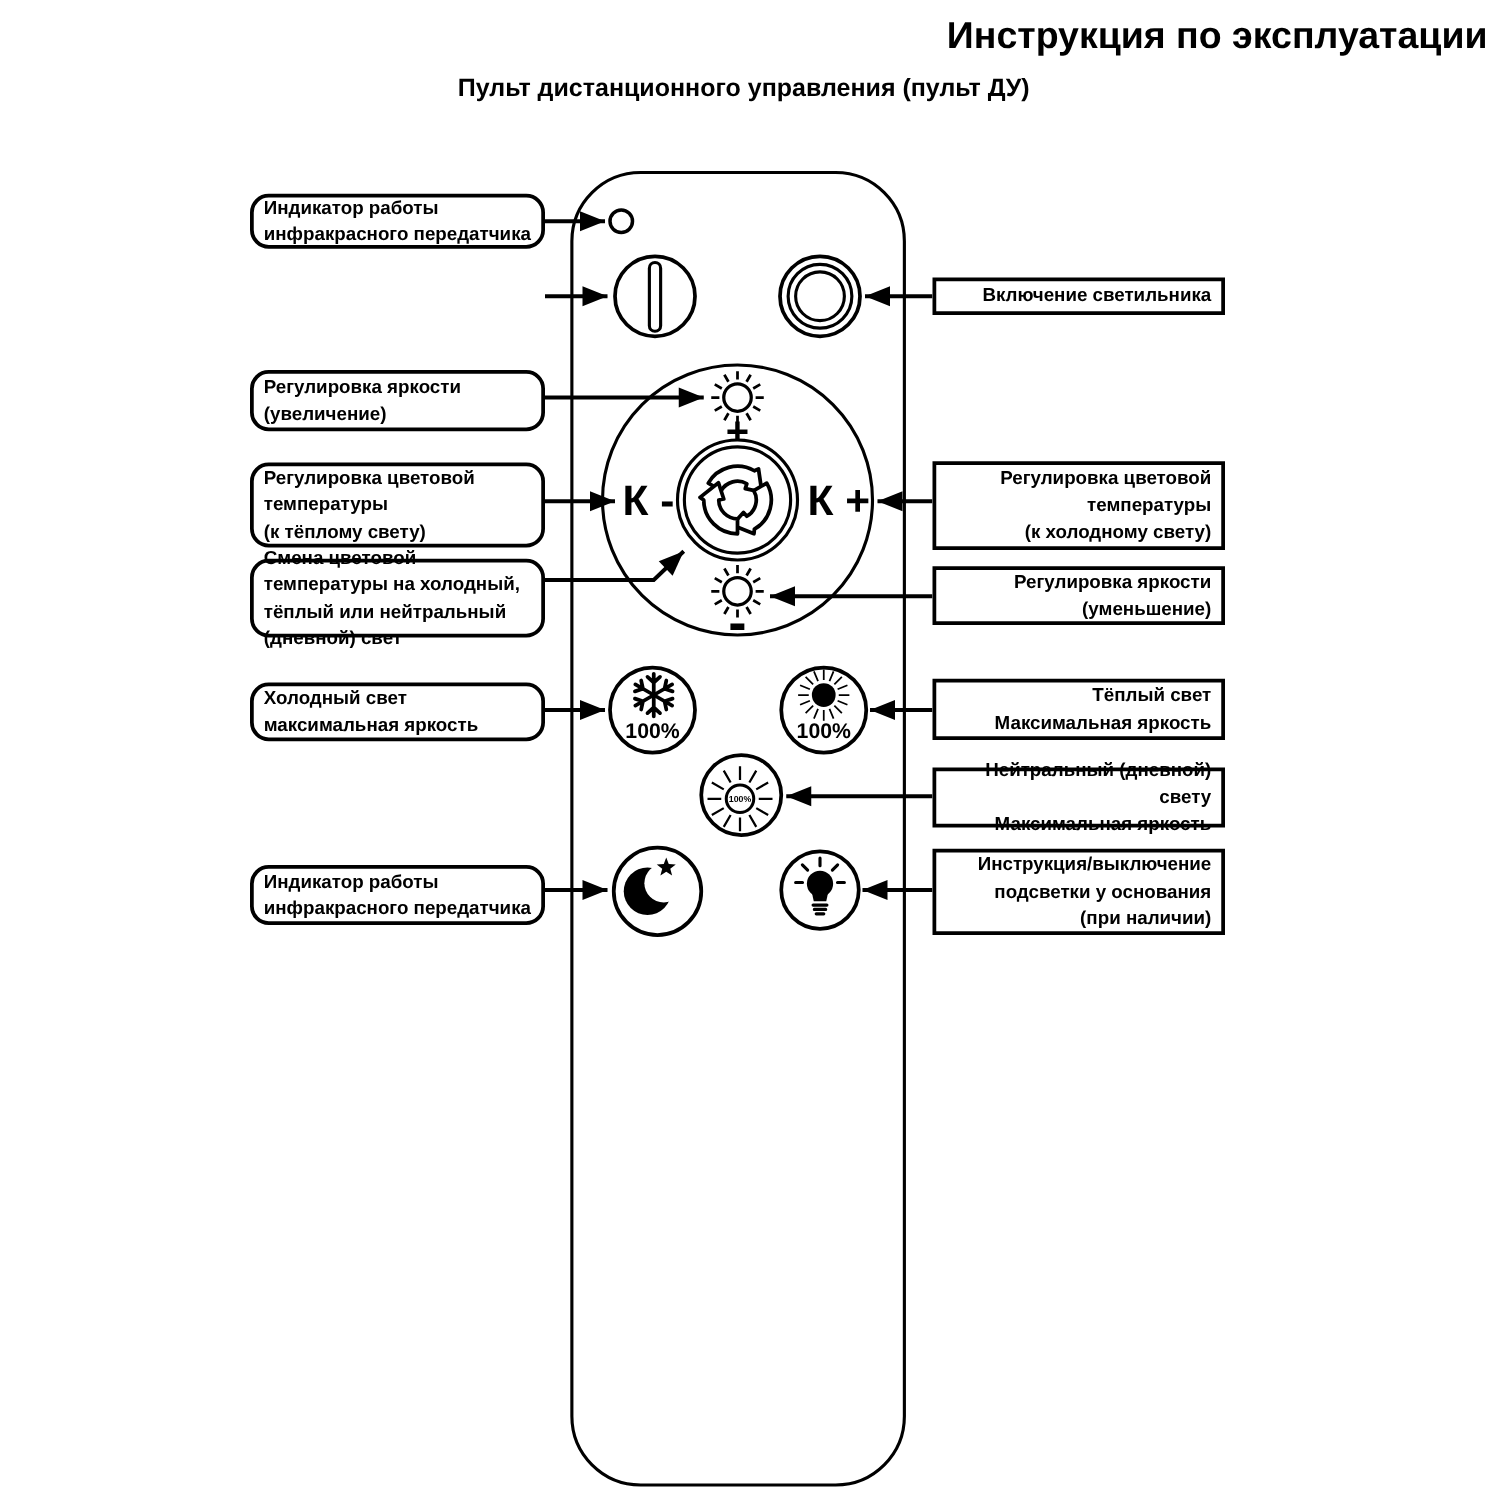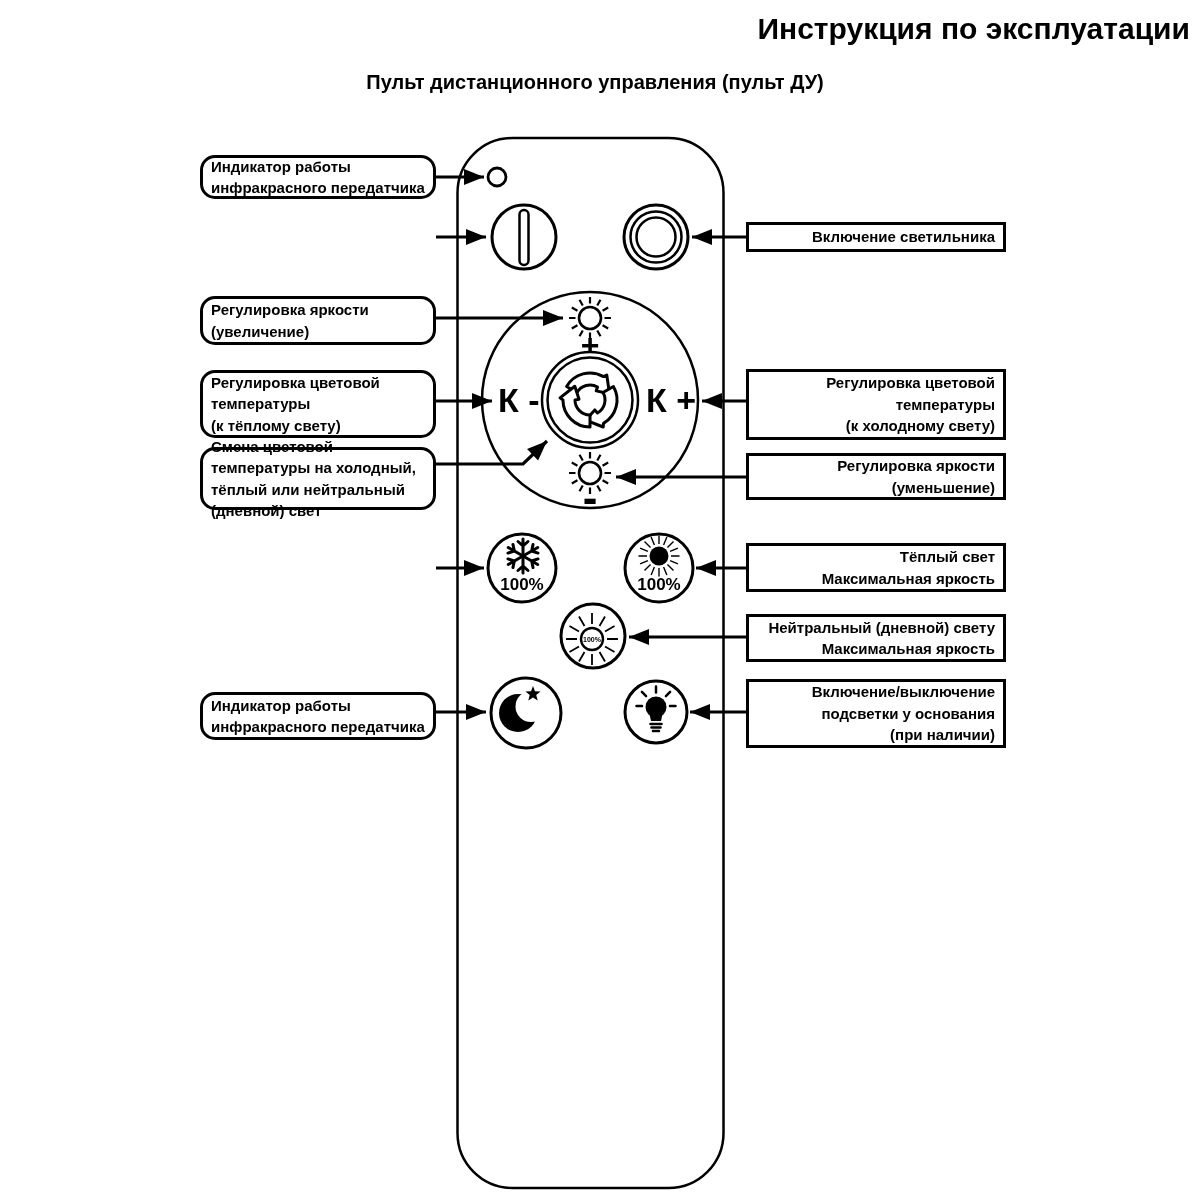--- a/index.html
+++ b/index.html
@@ -5,31 +5,31 @@
   html,body { margin:0; padding:0; background:#fff; }
   .stage {
     position:relative; width:1200px; height:1200px; background:#fff;
     font-family:"Liberation Sans", sans-serif; color:#000; overflow:hidden;
   }
   .title {
     position:absolute; top:12px; left:0; width:1190px; text-align:right;
     font-size:30px; font-weight:bold;
   }
   .subtitle {
-    position:absolute; top:71px; left:0; width:1190px; text-align:center;
+    position:absolute; top:60px; left:0; width:1190px; text-align:center;
     font-size:20px; font-weight:bold;
   }
   svg.diagram { position:absolute; left:0; top:0; }
   .lbl {
     position:absolute; box-sizing:border-box; border:3px solid #000; background:#fff;
     font-size:15px; font-weight:bold; line-height:21.5px;
     display:flex; align-items:center; white-space:pre-line;
   }
   .lbl.left  { left:200px; width:236px; padding:1px 4px 1px 8px; text-align:left;border-radius:15px; }
-  .lbl.right { left:746px; width:260px; padding:1px 8px 1px 4px; justify-content:flex-end; text-align:right; }
+  .lbl.right { left:746px; width:234px; padding:1px 8px 1px 4px; justify-content:flex-end; text-align:right; }
 </style>
 </head>
 <body>
 
 <div class="stage">
 
   <div class="title">Инструкция по эксплуатации</div>
   <div class="subtitle">Пульт дистанционного управления (пульт ДУ)</div>
 
   <svg class="diagram" width="1200" height="1200" viewBox="0 0 1200 1200" style="font-family:&quot;Liberation Sans&quot;,sans-serif; font-weight:bold;">
@@ -158,30 +158,32 @@
 инфракрасного передатчика</div>
   <div class="lbl left" style="top:296px;height:49px">Регулировка яркости
 (увеличение)</div>
   <div class="lbl left" style="top:370px;height:68px">Регулировка цветовой
 температуры
 (к тёплому свету)</div>
   <div class="lbl left" style="top:447px;height:63px">Смена цветовой
 температуры на холодный,
 тёплый или нейтральный
 (дневной) свет</div>
+  <div class="lbl left" style="top:546px;height:47px">Холодный свет
+максимальная яркость</div>
   <div class="lbl left" style="top:692px;height:48px">Индикатор работы
 инфракрасного передатчика</div>
 
   <div class="lbl right" style="top:222px;height:30px">Включение светильника</div>
   <div class="lbl right" style="top:369px;height:71px">Регулировка цветовой
 температуры
 (к холодному свету)</div>
   <div class="lbl right" style="top:453px;height:47px">Регулировка яркости
 (уменьшение)</div>
   <div class="lbl right" style="top:543px;height:49px">Тёплый свет
 Максимальная яркость</div>
   <div class="lbl right" style="top:614px;height:48px">Нейтральный (дневной) свету
 Максимальная яркость</div>
-  <div class="lbl right" style="top:679px;height:69px">Включение/выключение
+  <div class="lbl right" style="top:679px;height:69px">Инструкция/выключение
 подсветки у основания
 (при наличии)</div>
 
 </div>
 
 </body></html>

